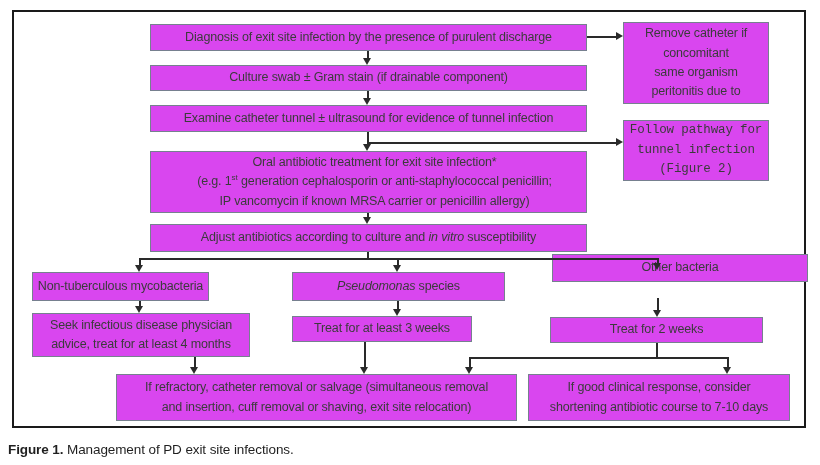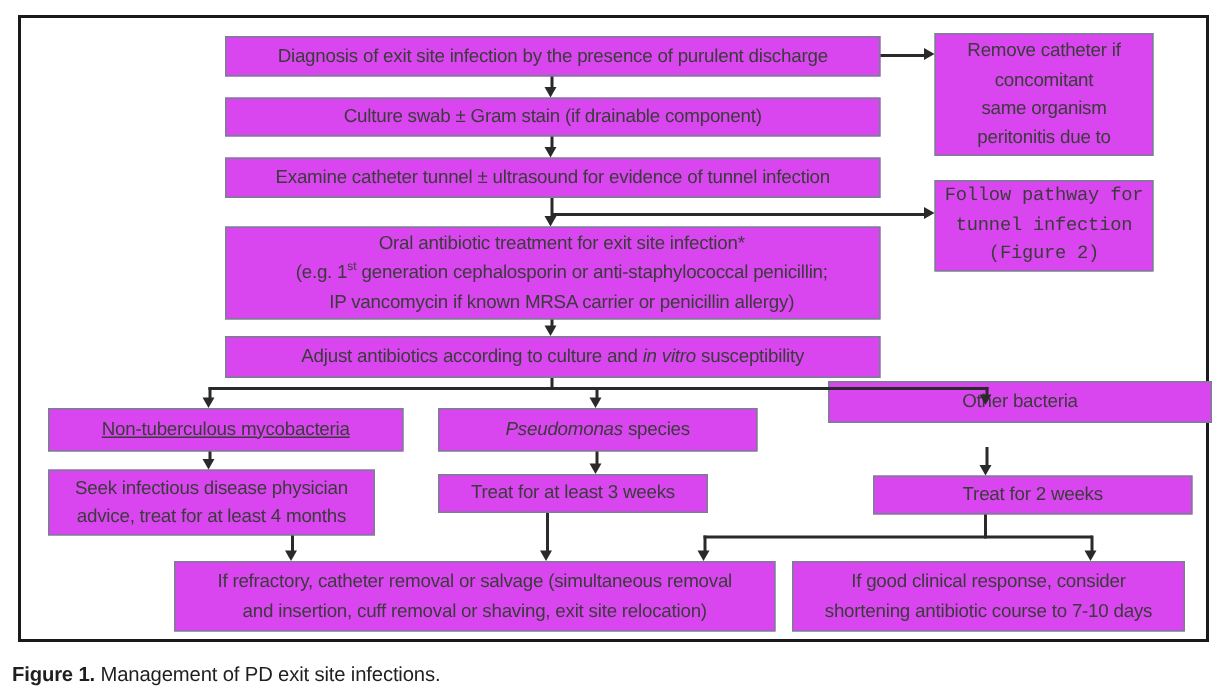--- a/index.html
+++ b/index.html
@@ -67,42 +67,42 @@
 <div class="node" style="left:150px;top:151px;width:437px;height:62px;padding-left:12px;">
   <span class="ln">Oral antibiotic treatment for exit site infection*</span>
   <span class="ln"><span>(e.g. 1</span><span class="sup">st</span><span> generation cephalosporin or anti-staphylococcal penicillin;</span></span>
   <span class="ln">IP vancomycin if known MRSA carrier or penicillin allergy)</span>
 </div>
 
 <div class="node" style="left:150px;top:224px;width:437px;height:28px;">
   <span class="ln"><span>Adjust antibiotics according to culture and </span><span class="it">in vitro</span><span> susceptibility</span></span>
 </div>
 
-<div class="node" style="left:32px;top:272px;width:237px;height:29px;text-decoration:underline;">
+<div class="node" style="left:32px;top:272px;width:177px;height:29px;">
   <span class="ln">Non-tuberculous mycobacteria</span>
 </div>
 
 <div class="node" style="left:292px;top:272px;width:213px;height:29px;">
   <span class="ln"><span class="it">Pseudomonas</span><span> species</span></span>
 </div>
 
 <div class="node" style="left:552px;top:254px;width:256px;height:28px;">
   <span class="ln">Other bacteria</span>
 </div>
 
 <div class="node" style="left:32px;top:313px;width:218px;height:44px;">
   <span class="ln">Seek infectious disease physician</span>
   <span class="ln">advice, treat for at least 4 months</span>
 </div>
 
 <div class="node" style="left:292px;top:316px;width:180px;height:26px;">
   <span class="ln">Treat for at least 3 weeks</span>
 </div>
 
-<div class="node" style="left:550px;top:317px;width:213px;height:26px;margin-left:32px;">
+<div class="node" style="left:550px;top:317px;width:213px;height:26px;">
   <span class="ln">Treat for 2 weeks</span>
 </div>
 
 <div class="node" style="left:116px;top:374px;width:401px;height:47px;">
   <span class="ln">If refractory, catheter removal or salvage (simultaneous removal</span>
   <span class="ln">and insertion, cuff removal or shaving, exit site relocation)</span>
 </div>
 
 <div class="node" style="left:528px;top:374px;width:262px;height:47px;">
   <span class="ln">If good clinical response, consider</span>

